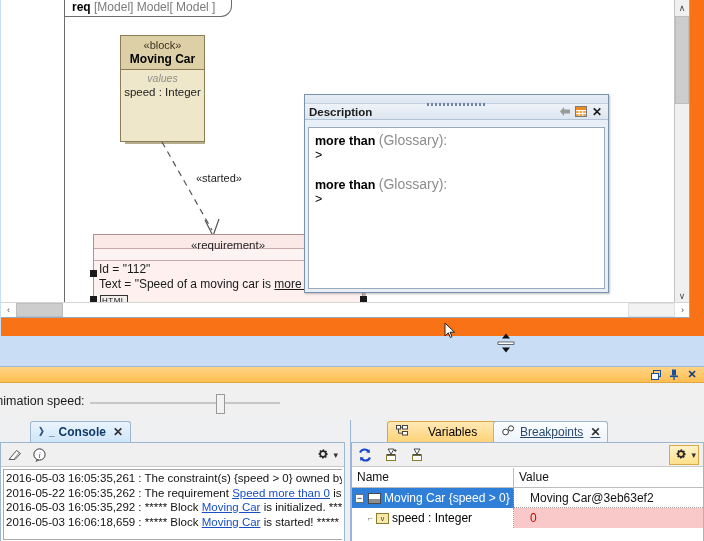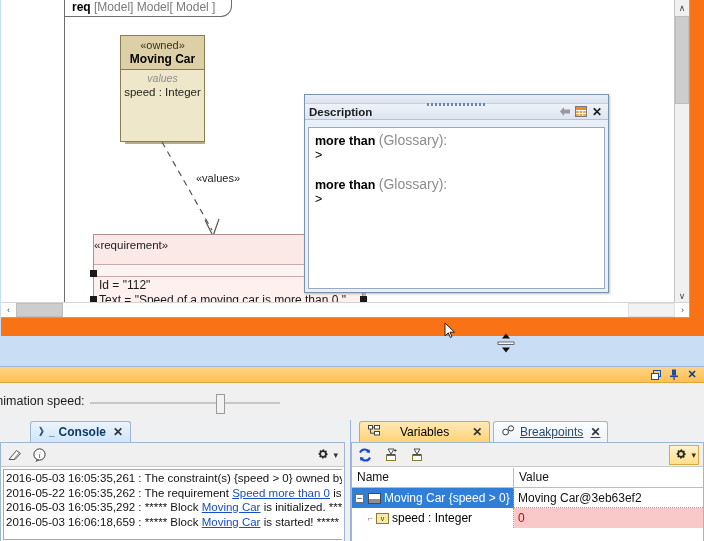--- a/index.html
+++ b/index.html
@@ -84,21 +84,21 @@
     position: absolute; left: 95px; top: 238px; width: 270px; height: 78px;
     background: #ccbcb8;
   }
   #block-requirement {
     position: absolute; left: 92px; top: 234px;
     width: 270px; height: 78px;
     border: 1px solid #b09090;
     background: #fdf0ef;
   }
   #req-header {
-    height: 30px; padding-top:4px;
+    height: 14px; text-align:center; padding-top:4px;
     border-bottom: 1px solid #c9a9a9;
     background: #fbe9e7;
     font-size: 11.5px; color: #222;
   }
   #req-sub {
     height: 12px; border-bottom: 1px solid #c9a9a9; background:#fdf3f2;
   }
   #req-body { padding: 1px 4px 0 5px; }
   #req-body .line { display:block; font-size:12px; color:#1a1a1a; line-height:15px; white-space: nowrap;}
   .underline-link { text-decoration: underline; }
@@ -250,21 +250,21 @@
   #vars-table { position:absolute; left:0; right:0; top:25px; bottom:0; background:#fff;}
   #vars-head { display:flex; height:20px; border-bottom:1px solid #bdbdbd; background:#fff;}
   #vars-head .vh { font-size:12px; color:#111; padding:2px 0 0 5px; }
   #vars-head .vh.name { width:162px; border-right:1px solid #bdbdbd;}
   #vars-head .vh.value { flex:1; }
   .vrow { display:flex; height:20px; align-items:stretch; }
   .vrow .cname {
     width:162px; display:flex; align-items:center; gap:3px; padding-left:3px;
     font-size:12px; border-right:1px dotted #9b9b9b;
   }
-  .vrow .cvalue { flex:1; display:flex; align-items:center; padding-left:4px; font-size:12px;}
+  .vrow .cvalue { flex:1; display:flex; align-items:center; padding-left:16px; font-size:12px;}
   .vrow.sel .cname { background:#2f7fd8; color:#fff; }
   .vrow.sel .cvalue { background:#ffffff; color:#111; border-bottom:1px dotted #9b9b9b;}
   .vrow.child .cvalue { background:#f9c9c9; color:#cc0000;}
   .tree-box {
     width:9px; height:9px; border:1px solid #6e6e6e; background:#fff;
     display:flex; align-items:center; justify-content:center;
     font-size:9px; line-height:7px; color:#000; margin-right:1px;
   }
   .blk-icon { width:13px; height:11px; background:#fff; border:1px solid #4a4a4a;
     display:inline-block; position:relative; }
@@ -285,34 +285,34 @@
       <div id="frame-border"></div>
 
       <div id="frame-tab">
         <span class="kw">req</span>
         <span class="gray">[Model] Model[ Model ]</span>
       </div>
 
       <div id="block-shadow"></div>
       <div id="block-movingcar">
         <div id="block-header">
-          <span class="stereo">«owned»</span>
+          <span class="stereo">«block»</span>
           <span class="bname">Moving Car</span>
         </div>
         <div id="block-body">
           <span class="compart">values</span>
           <span class="prop">speed : Integer</span>
         </div>
       </div>
 
       <svg id="satisfy-edge" viewBox="0 0 90 98">
         <path d="M6 0 L56 88" stroke="#555" stroke-width="1.2" fill="none" stroke-dasharray="6,5"></path>
         <path d="M49 78 L57 94 L63 77" stroke="#555" stroke-width="1.2" fill="none"></path>
       </svg>
-      <div id="satisfy-label">«values»</div>
+      <div id="satisfy-label">«started»</div>
 
       <div id="req-shadow"></div>
       <div id="block-requirement">
         <div id="req-header">«requirement»</div>
         <div id="req-sub"></div>
         <div id="req-body">
           <span class="line">Id = "112"</span>
           <span class="line">
             <span>Text = "Speed of a moving car is </span><span class="underline-link">more than</span><span> 0."</span>
           </span>
@@ -457,21 +457,21 @@
           </div>
           <div class="log-line">
             <span>2016-05-03 16:06:18,659 : </span><span>***** Block </span><span class="log-link">Moving Car</span><span> is started! *****</span>
           </div>
         </div>
       </div>
     </div>
 
     <div id="variables-dock">
       <div class="tabstrip">
-        <div class="tab active-orange" style="left:8px;gap:20px;">
+        <div class="tab active-orange" style="left:36px;gap:20px;">
           <span>
             <svg width="12" height="11" viewBox="0 0 12 11">
               <rect x="0.5" y="0.5" width="4" height="3.5" fill="#fff" stroke="#444"></rect>
               <rect x="6.5" y="0.5" width="5" height="3.5" fill="#fff" stroke="#444"></rect>
               <rect x="6.5" y="6.5" width="5" height="3.5" fill="#fff" stroke="#444"></rect>
               <path d="M2.5 4 L2.5 8.2 L6.5 8.2 M4.5 2.2 L6.5 2.2" stroke="#444" fill="none"></path>
             </svg>
           </span>
           <span>Variables</span>
           <span class="tclose">✕</span>

